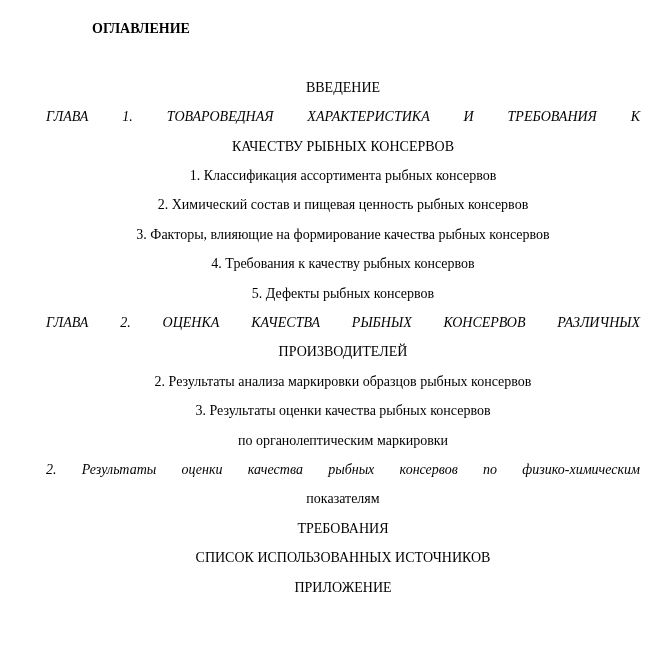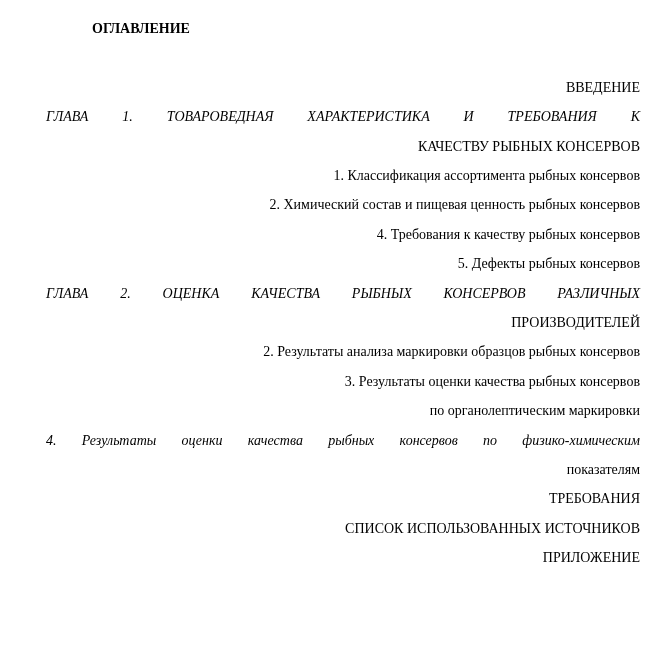--- a/index.html
+++ b/index.html
@@ -23,46 +23,47 @@
     color: #000000;
     background: #ffffff;
   }
   .toc-title {
     font-weight: bold;
     padding-left: 46px;
     margin: 0 0 29.4px 0;
     text-align: left;
   }
   .line {
-    text-align: right;
+    text-align: center;
     white-space: nowrap;
   }
   .line.justify {
     white-space: normal;
     text-align: justify;
     text-align-last: justify;
     font-style: italic;
   }
 </style>
 </head>
 <body>
 
 <div class="page">
   <div class="toc-title">ОГЛАВЛЕНИЕ</div>
 
   <div class="line">ВВЕДЕНИЕ</div>
   <div class="line justify">ГЛАВА 1. ТОВАРОВЕДНАЯ ХАРАКТЕРИСТИКА И ТРЕБОВАНИЯ К</div>
   <div class="line">КАЧЕСТВУ РЫБНЫХ КОНСЕРВОВ</div>
   <div class="line">1. Классификация ассортимента рыбных консервов</div>
   <div class="line">2. Химический состав и пищевая ценность рыбных консервов</div>
+  <div class="line">3. Факторы, влияющие на формирование качества рыбных консервов</div>
   <div class="line">4. Требования к качеству рыбных консервов</div>
   <div class="line">5. Дефекты рыбных консервов</div>
   <div class="line justify">ГЛАВА 2. ОЦЕНКА КАЧЕСТВА РЫБНЫХ КОНСЕРВОВ РАЗЛИЧНЫХ</div>
   <div class="line">ПРОИЗВОДИТЕЛЕЙ</div>
   <div class="line">2. Результаты анализа маркировки образцов рыбных консервов</div>
   <div class="line">3. Результаты оценки качества рыбных консервов</div>
   <div class="line">по органолептическим маркировки</div>
-  <div class="line justify">4. Результаты оценки качества рыбных консервов по физико-химическим</div>
+  <div class="line justify">2. Результаты оценки качества рыбных консервов по физико-химическим</div>
   <div class="line">показателям</div>
   <div class="line">ТРЕБОВАНИЯ</div>
   <div class="line">СПИСОК ИСПОЛЬЗОВАННЫХ ИСТОЧНИКОВ</div>
   <div class="line">ПРИЛОЖЕНИЕ</div>
 </div>
 
 </body></html>

